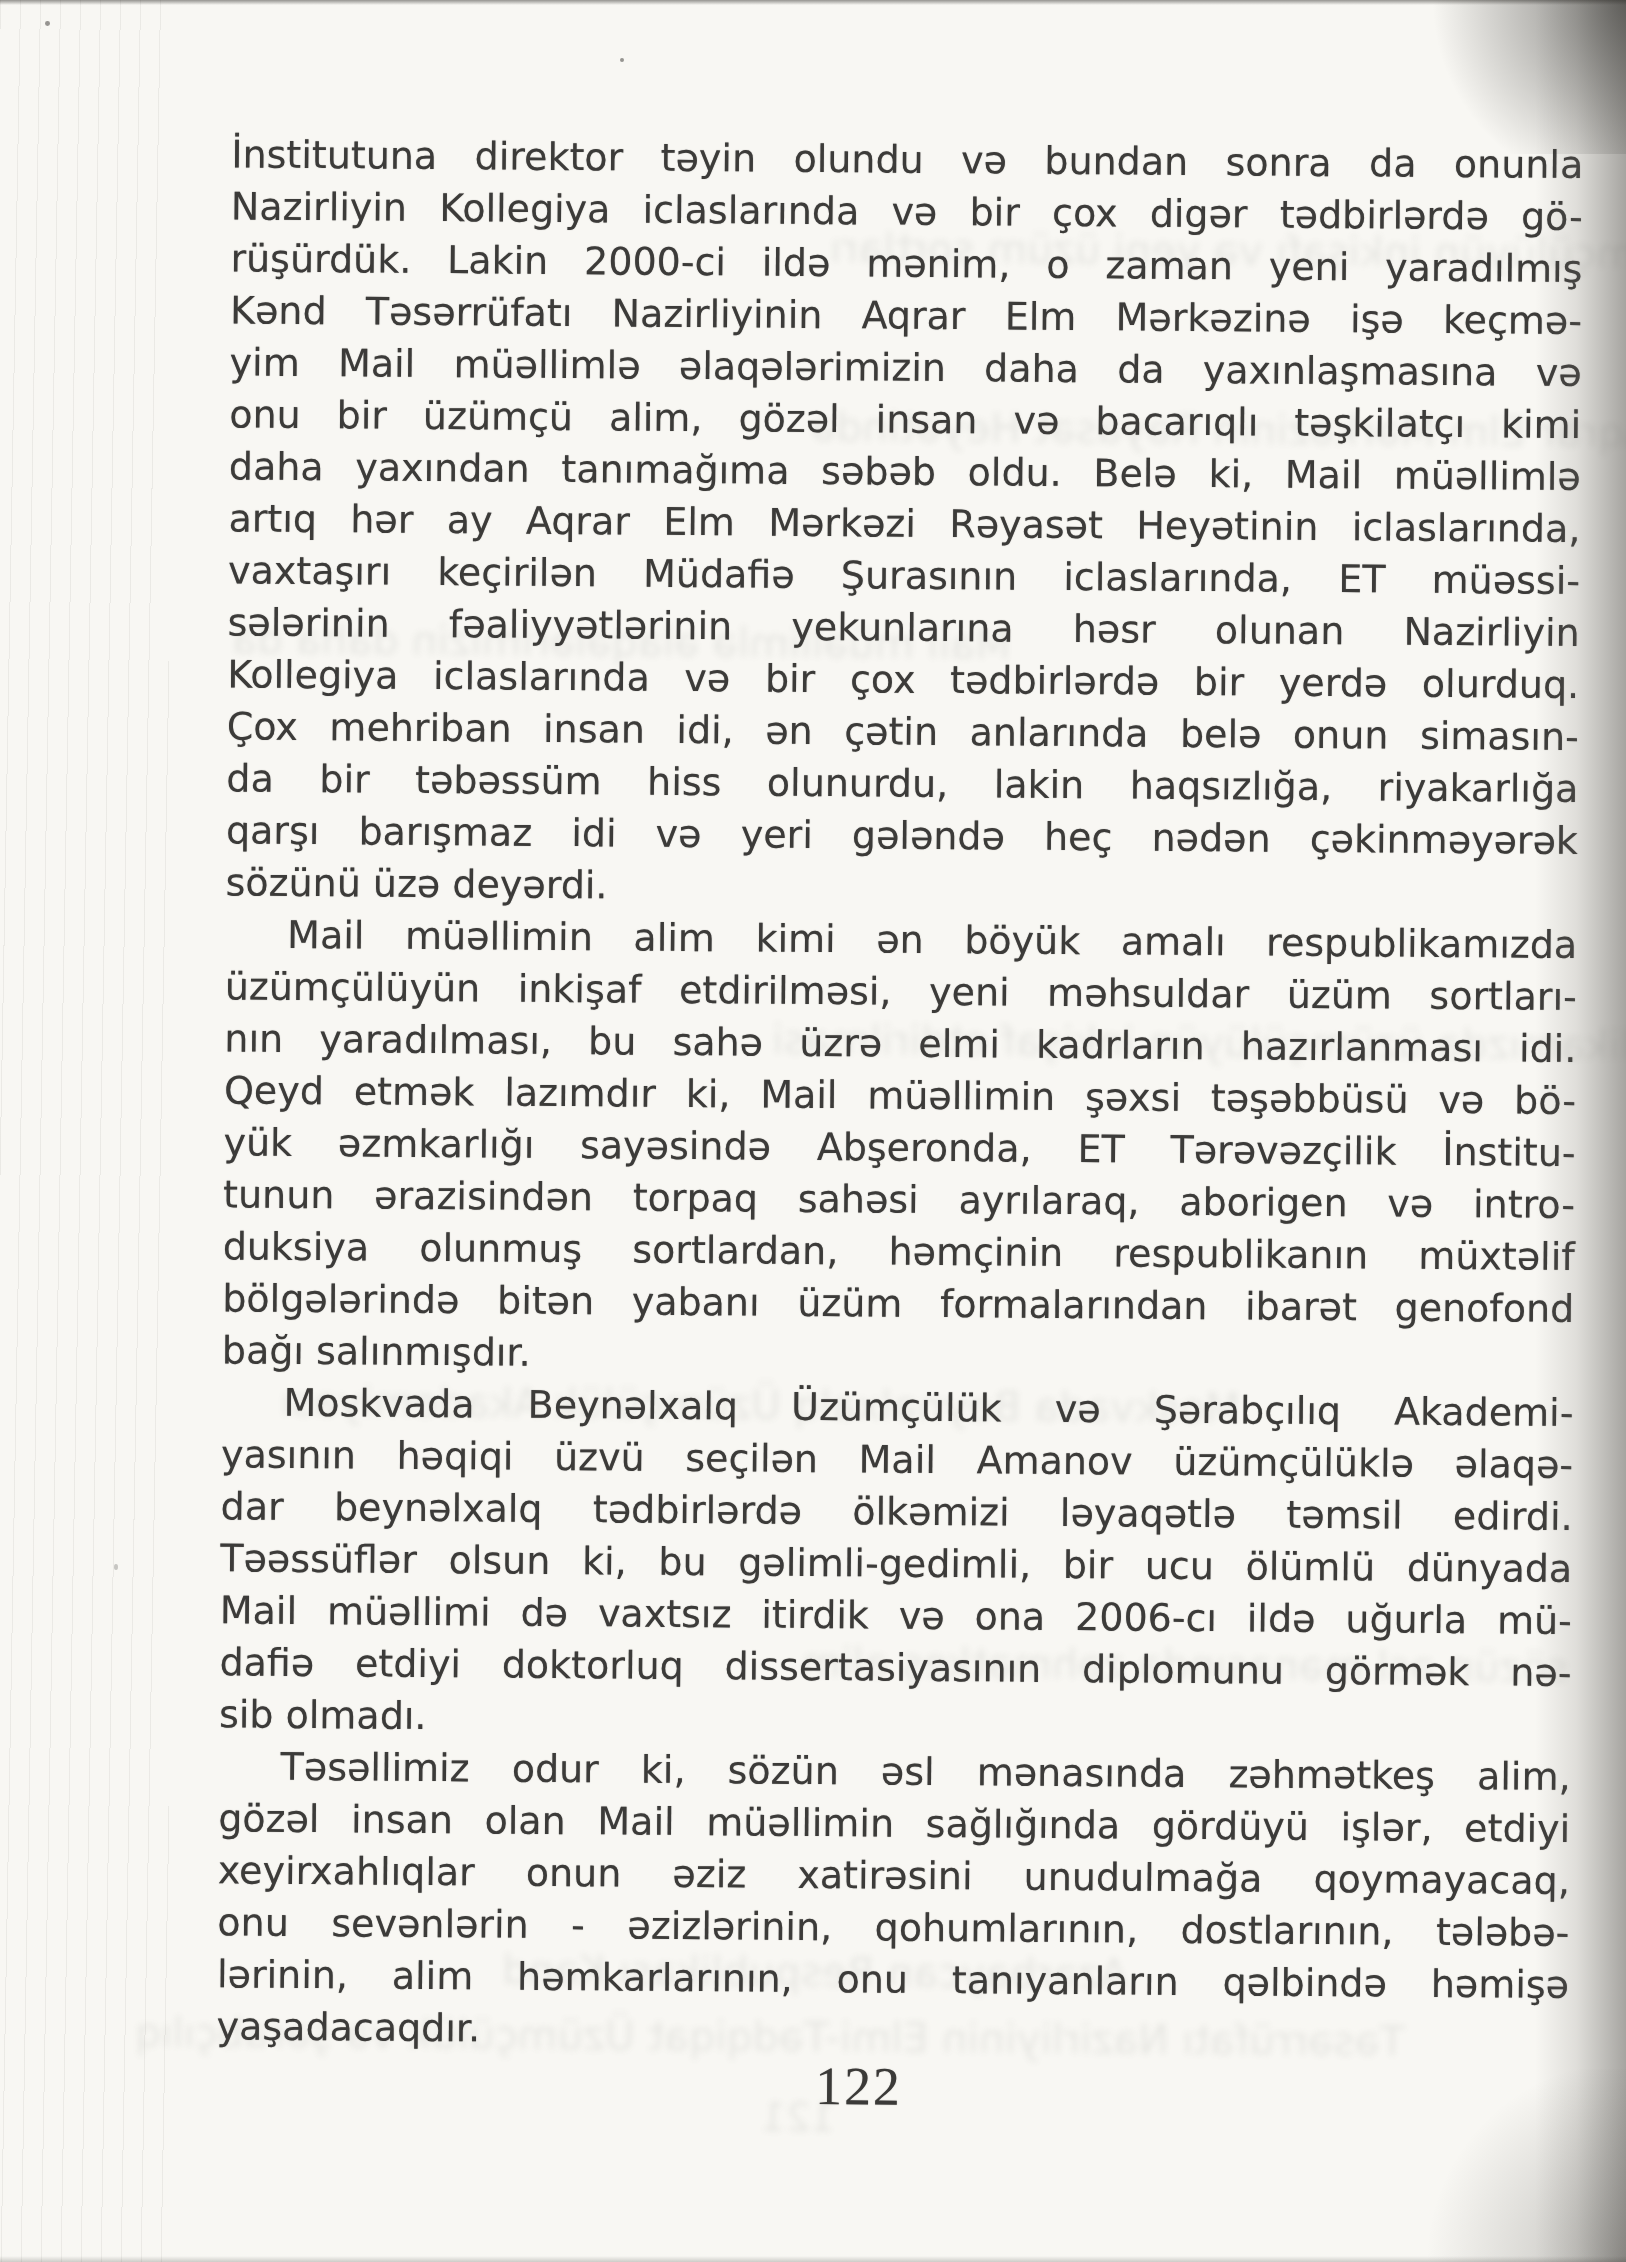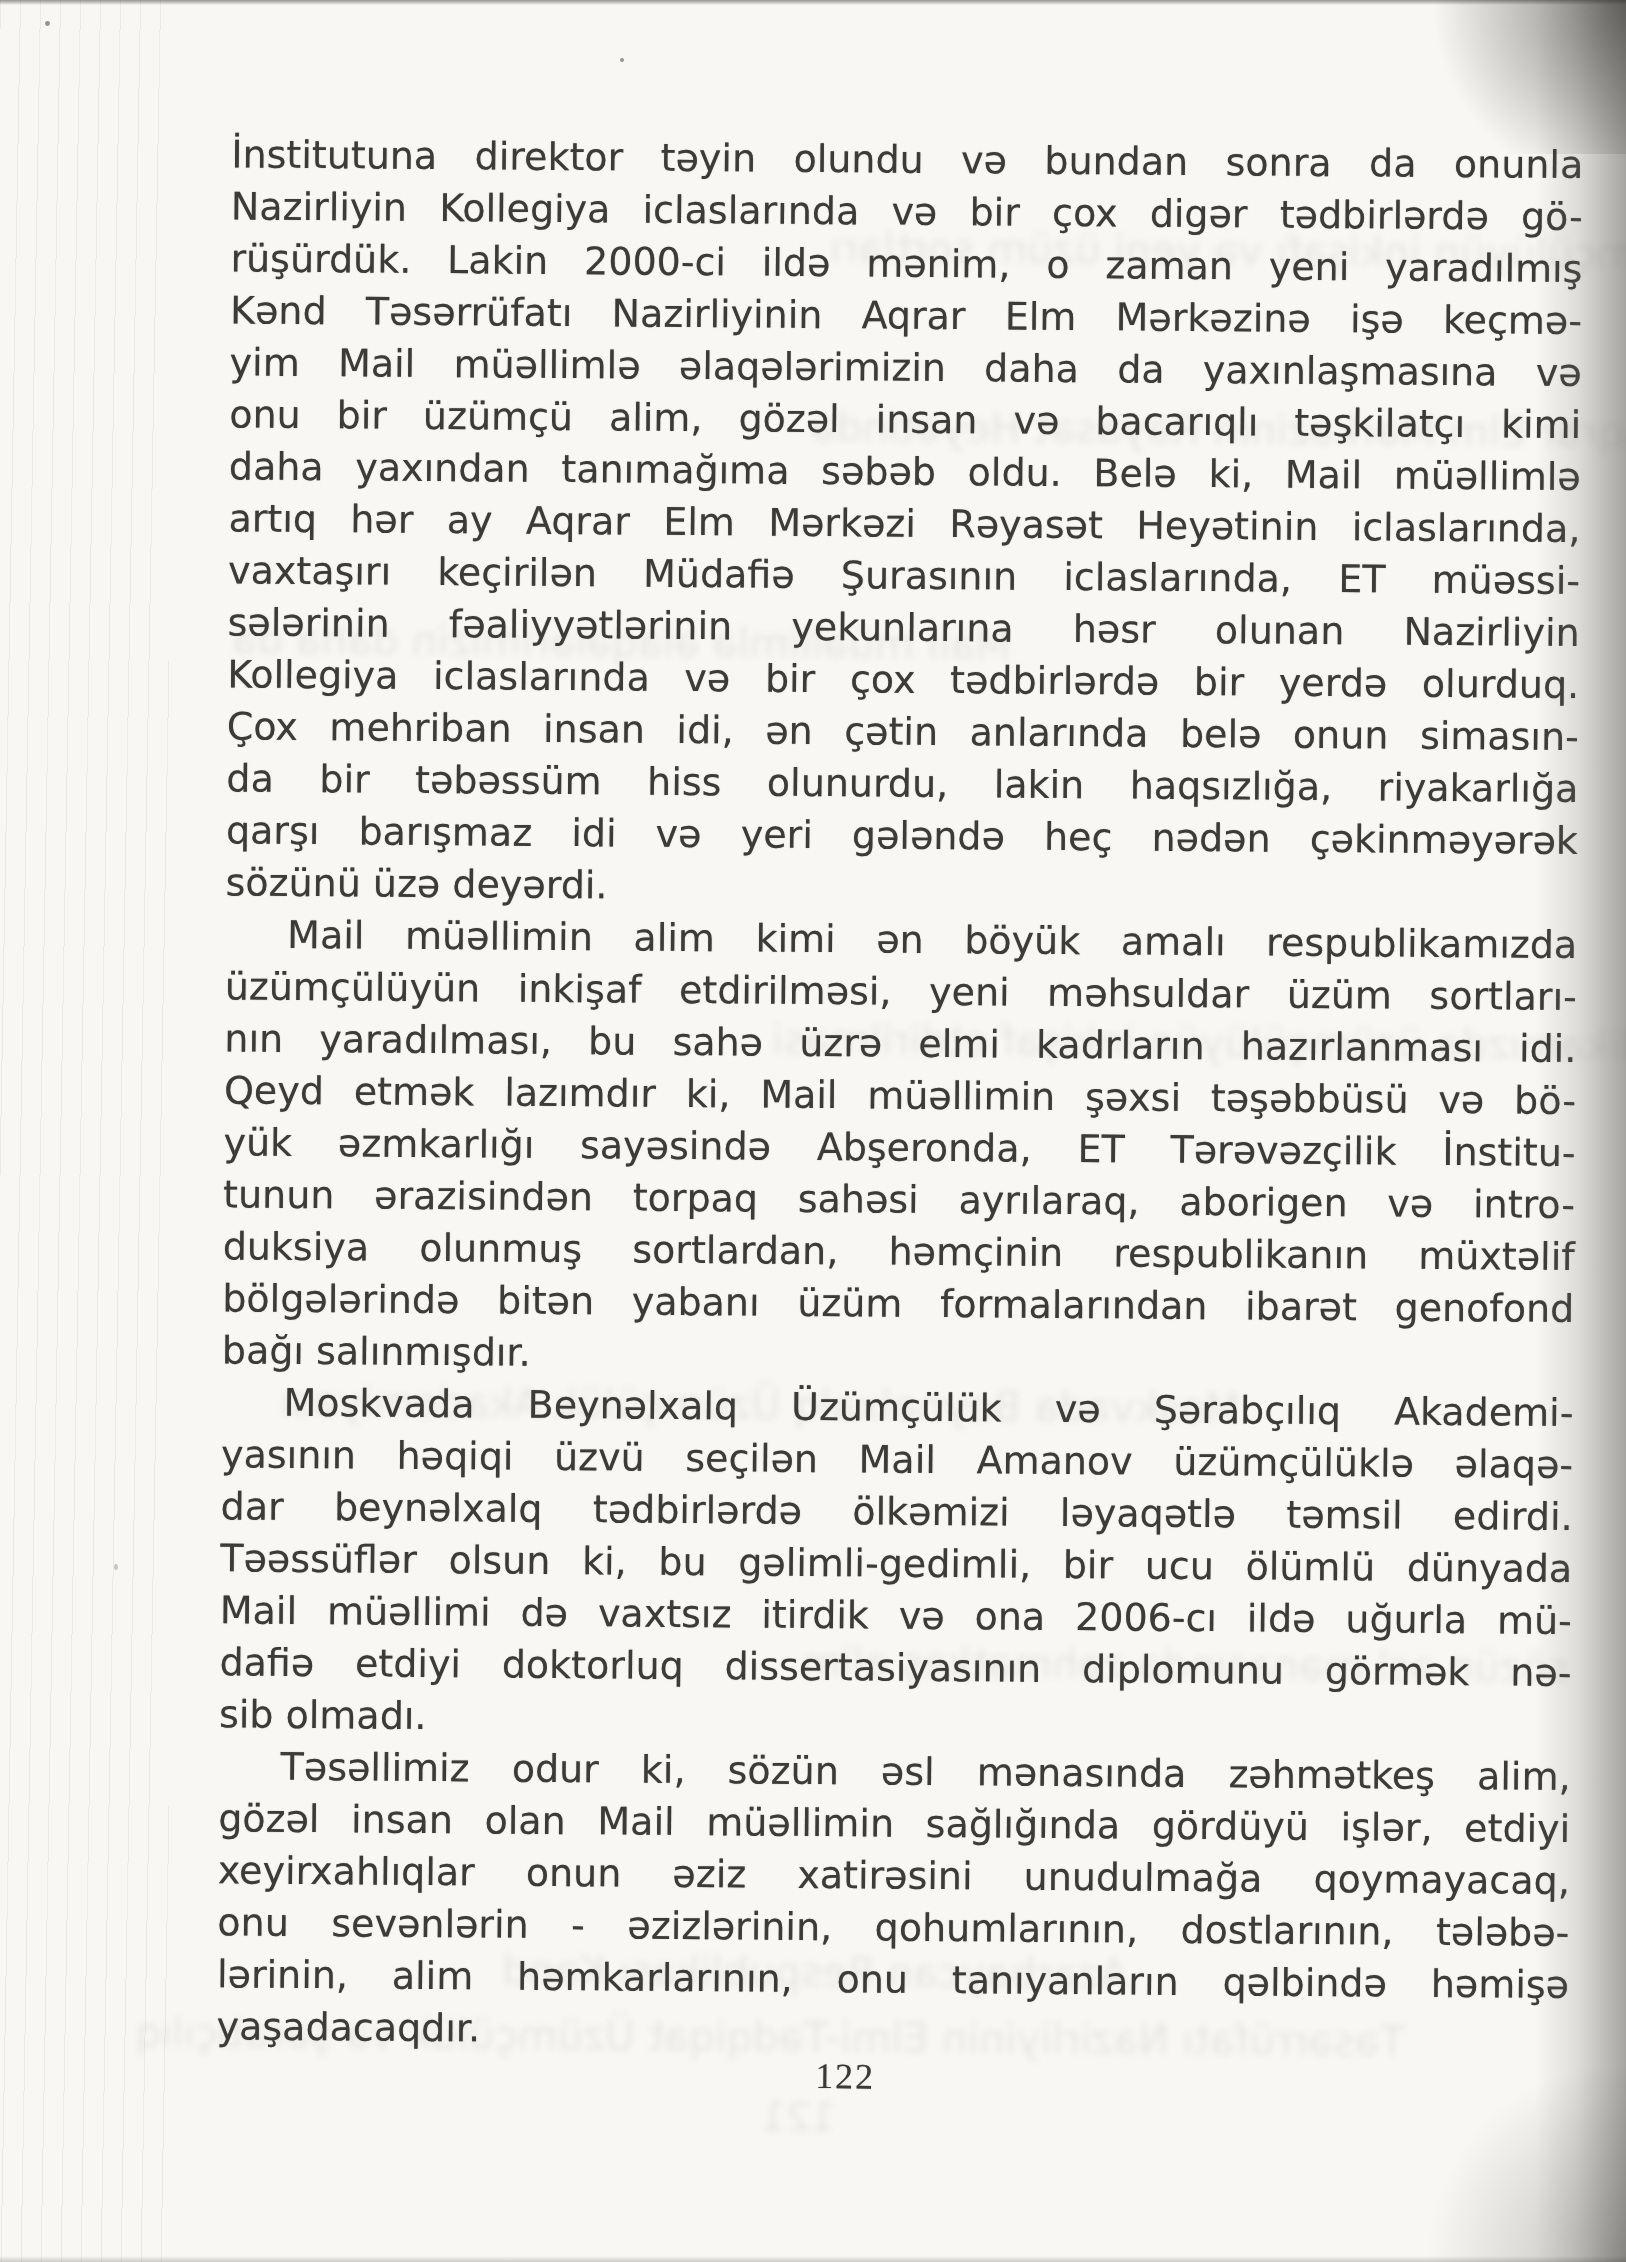--- a/index.html
+++ b/index.html
@@ -98,21 +98,21 @@
     text-align-last: justify;
     white-space: normal;
   }
   .line.last { text-align-last: left; }
   .para.indent .line.first { text-indent: 62px; }
 
   .page-number {
     position: absolute;
     left: 823px; top: 2055px;
     font-family: "Liberation Serif", "DejaVu Serif", serif;
-    font-size: 36px;
+    font-size: 54px;
     color: #3b3a38;
     text-shadow: 0 0 1px rgba(60,58,56,0.5);
     letter-spacing: 1.9px;
   }
 </style>
 </head>
 <body>
 
 <div class="page">
 

